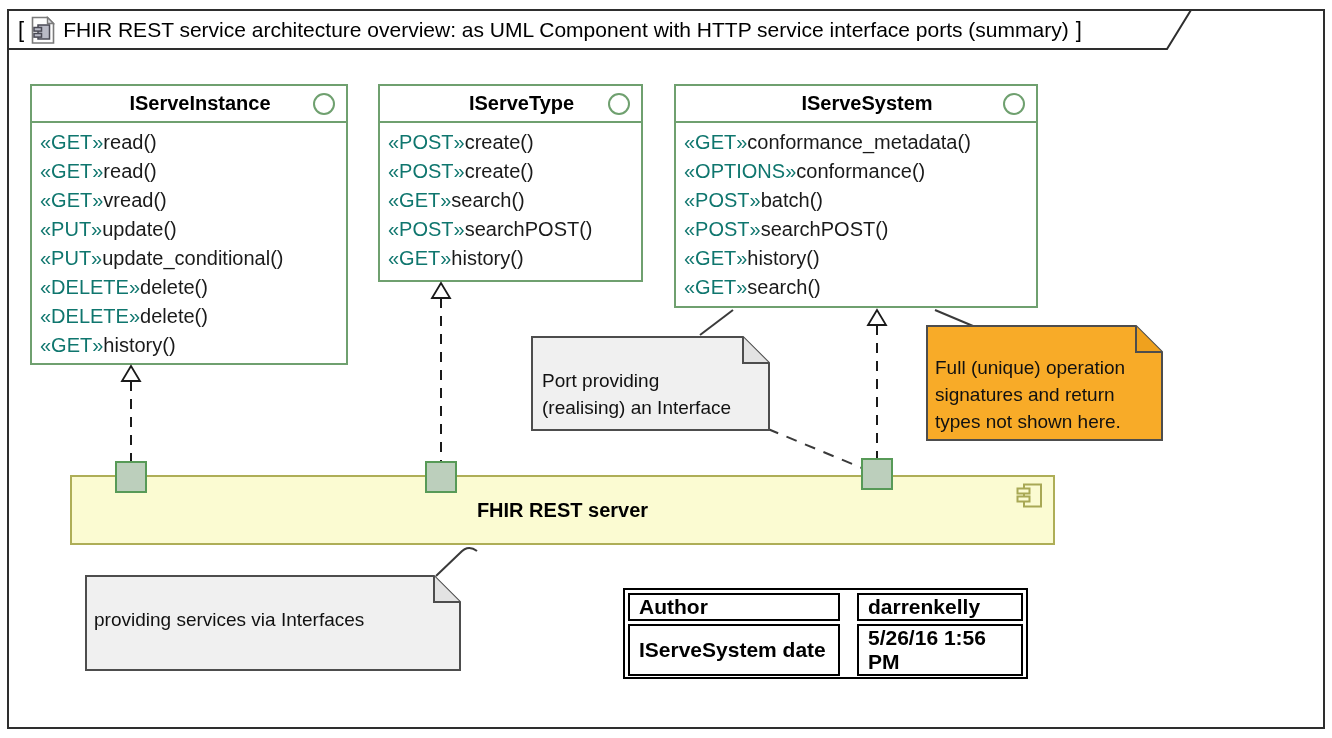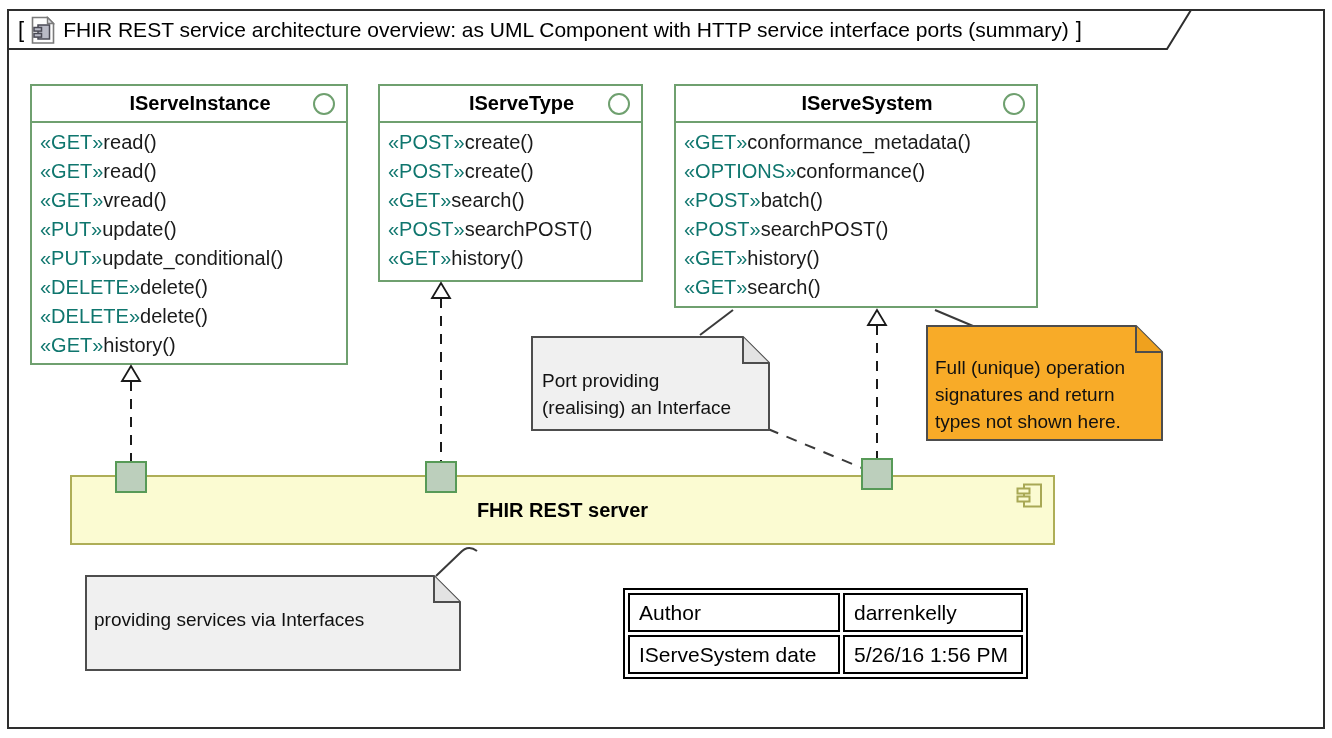--- a/index.html
+++ b/index.html
@@ -43,21 +43,21 @@
   .note-text { position:absolute; font-size:19px; line-height:27px; color:#111; }
   #note-port  { left:531px; top:336px; width:239px; height:95px;border-radius:7px; }
   #note-port  .note-text { left:11px; top:31px; }
   #note-sig   { left:926px; top:325px; width:237px; height:116px; }
   #note-sig   .note-text { left:9px; top:29px; }
   #note-comp  { left:85px;  top:575px; width:376px; height:96px; }
   #note-comp  .note-text { left:9px; top:31px; }
 
   
   .meta-table { position:absolute; left:623px; top:588px; width:405px; height:91px; border:2px solid #000; background:#fff; padding:3px; display:flex; flex-direction:column; gap:3px; z-index:3; }
-  .meta-row { display:flex; gap:3px; flex:1; }
+  .meta-row { display:flex; gap:17px; flex:1;font-weight:bold; }
   .meta-cell { border:2px solid #000; display:flex; align-items:center; padding-left:9px; font-size:21px; color:#000; background:#fff; }
   .meta-cell.c-label { width:212px; }
   .meta-cell.c-value { flex:1; }
 </style>
 </head>
 <body>
 
 <div id="canvas">
 
   <div class="frame"></div>

